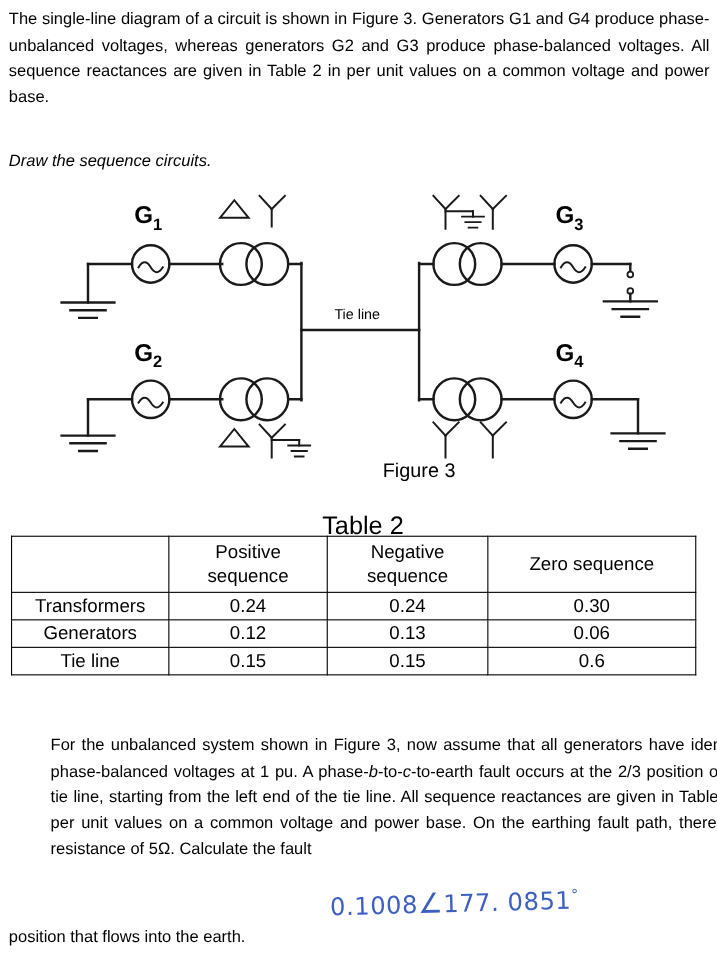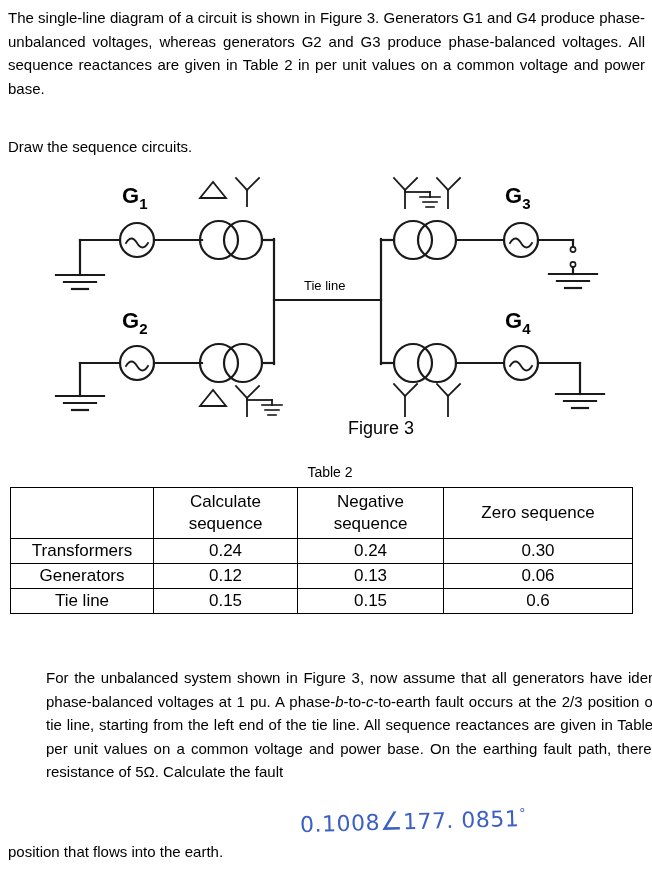--- a/index.html
+++ b/index.html
@@ -33,20 +33,21 @@
   #intro-paragraph {
     left: 8px;
     top: 6px;
     width: 637px;
   }
   #intro-line-last {
     left: 8px;
     top: 135px;
     width: 637px;
     text-align: left;
+    font-style: italic;
   }
   #fault-paragraph {
     left: 8px;
     top: 666px;
     width: 637px;
     margin-left: 38px;
   }
   #fault-last-line {
     left: 8px;
     top: 840px;
@@ -75,21 +76,21 @@
   }
   #figure-caption span { position: relative; left: 28px; }
 
   
   #table-title {
     position: absolute;
     left: 0;
     top: 464px;
     width: 652px;
     text-align: center;
-    font-size: 14px;
+    font-size: 23px;
   }
   #table-title span { position: relative; left: 4px; }
 
   #seq-table {
     position: absolute;
     left: 10px;
     top: 487px;
     width: 622px;
     border-collapse: collapse;
     table-layout: fixed;
@@ -288,21 +289,21 @@
     <colgroup>
       <col class="c0">
         <col class="c1">
         <col class="c2">
         <col class="c3">
     </colgroup>
     <thead>
       <tr>
         <th></th>
         <th>
-          <div>Calculate</div>
+          <div>Positive</div>
           <div>sequence</div>
         </th>
         <th>
           <div>Negative</div>
           <div>sequence</div>
         </th>
         <th>
           <div>Zero sequence</div>
         </th>
       </tr>

